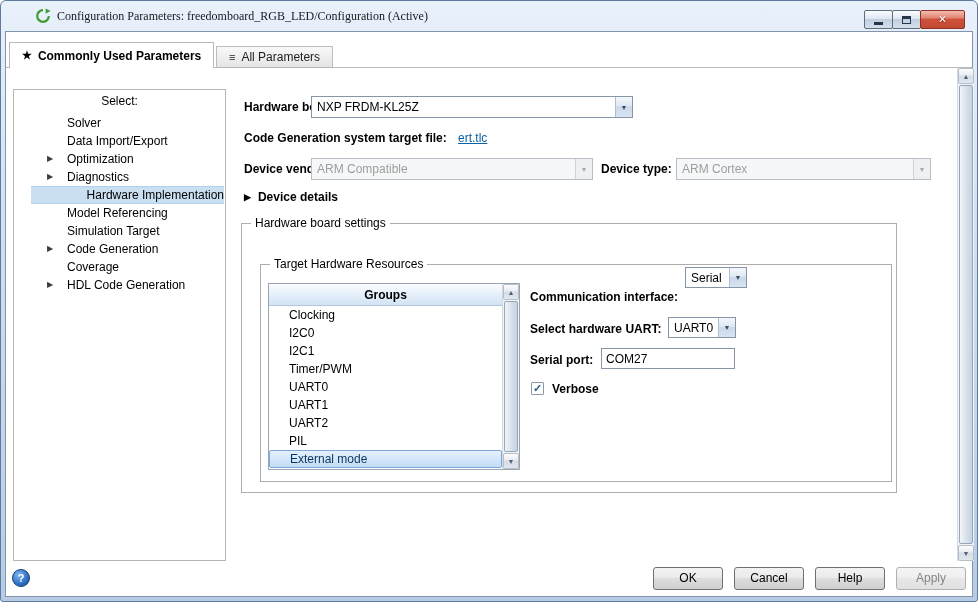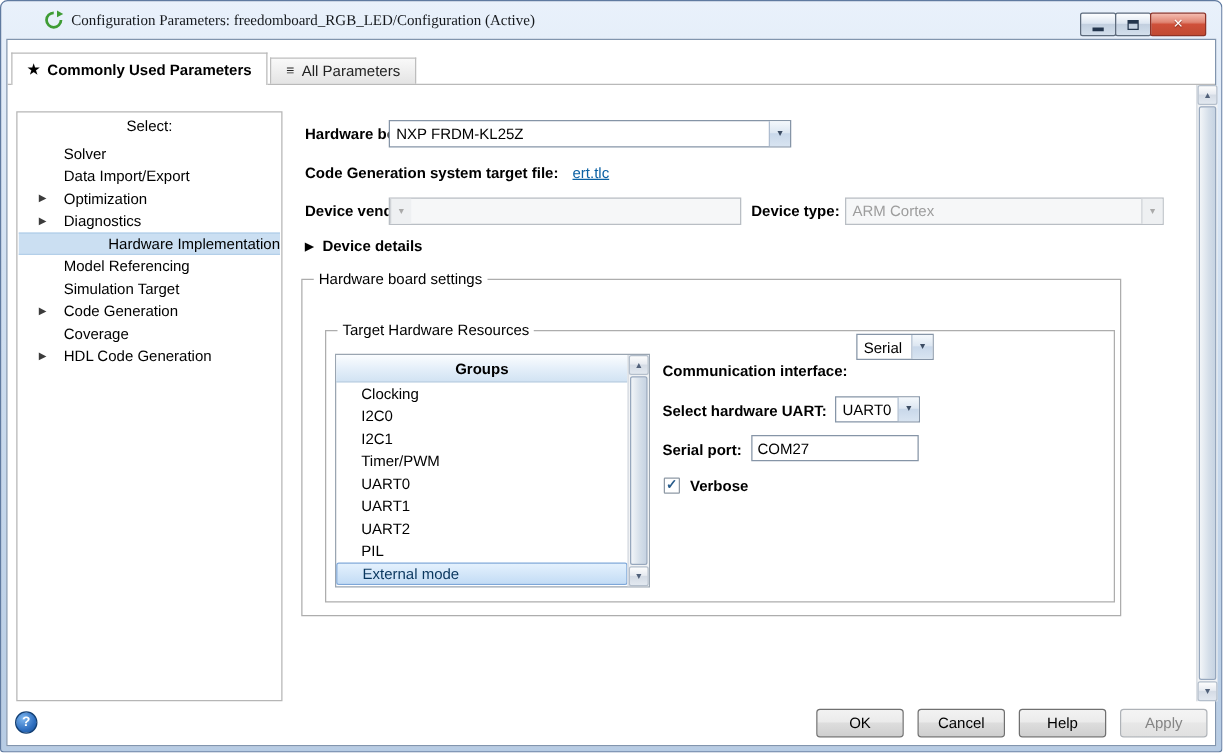--- a/index.html
+++ b/index.html
@@ -41,21 +41,21 @@
   .tab-line { position: absolute; left: 0; right: 0; top: 35px; height: 1px; background: #b9b9b9; z-index: 1; }
   .tab { position: absolute; display: flex; align-items: center; gap: 6px; padding: 0 12px; white-space: nowrap; }
   .tab.active { left: 3px; top: 10px; height: 26px; background: #fff; border: 1px solid #b9b9b9; border-bottom: none; font-weight: bold; z-index: 2; }
   .tab.inactive { left: 210px; top: 14px; height: 21px; background: linear-gradient(#f9f9f9, #e4e4e4); border: 1px solid #bdbdbd; border-bottom: none; z-index: 0; color: #222; }
   .tab-icon { font-size: 11px; }
 
   
   .sidebar { position: absolute; left: 7px; top: 57px; width: 213px; height: 472px; border: 1px solid #b6b6b6; background: #fff; }
   .sidebar-header { height: 22px; line-height: 22px; text-align: center; }
   .side-items { position: absolute; top: 24px; left: 1px; right: 1px; }
-  .side-item { position: relative; height: 18px; line-height: 18px; padding-left: 36px; white-space: nowrap; cursor: default; }
+  .side-item { position: relative; height: 18px; line-height: 18px; padding-left: 36px; white-space: nowrap; cursor: default; margin-left: 16px; }
   .side-item.selected { background: #cbdff2; border-top: 1px solid #b3cfe9; border-bottom: 1px solid #b3cfe9; line-height: 16px; text-align: right; }
   .expander { position: absolute; left: 16px; top: 0; font-size: 8px; color: #3c3c3c; }
 
   
   .flabel { position: absolute; font-weight: bold; white-space: nowrap; }
   .combo { position: absolute; background: #fff; border: 1px solid #8695a7; display: flex; align-items: stretch; }
   .combo .val { flex: 1; padding: 0 5px; display: flex; align-items: center; white-space: nowrap; overflow: hidden; }
   .combo .arrow {
     width: 17px; display: flex; align-items: center; justify-content: center;
     border-left: 1px solid #aebdd0; color: #3c4c63; font-size: 7px;
@@ -196,20 +196,21 @@
     <div class="combo" style="left:305px; top:64px; width:322px; height:22px;">
       <span class="val">NXP FRDM-KL25Z</span>
       <span class="arrow">▼</span>
     </div>
 
     <span class="flabel" style="left:238px; top:99px;">Code Generation system target file:</span>
     <span class="link" style="position:absolute; left:452px; top:99px;">ert.tlc</span>
 
     <span class="flabel" style="left:238px; top:130px;">Device vendor:</span>
     <div class="combo disabled" style="left:305px; top:126px; width:282px; height:22px;">
+      <span class="val">ARM Compatible</span>
       <span class="arrow">▼</span>
     </div>
     <span class="flabel" style="left:595px; top:130px;">Device type:</span>
     <div class="combo disabled" style="left:670px; top:126px; width:255px; height:22px;">
       <span class="val">ARM Cortex</span>
       <span class="arrow">▼</span>
     </div>
 
     <div class="device-details">
       <span class="dd-arrow">▶</span>

